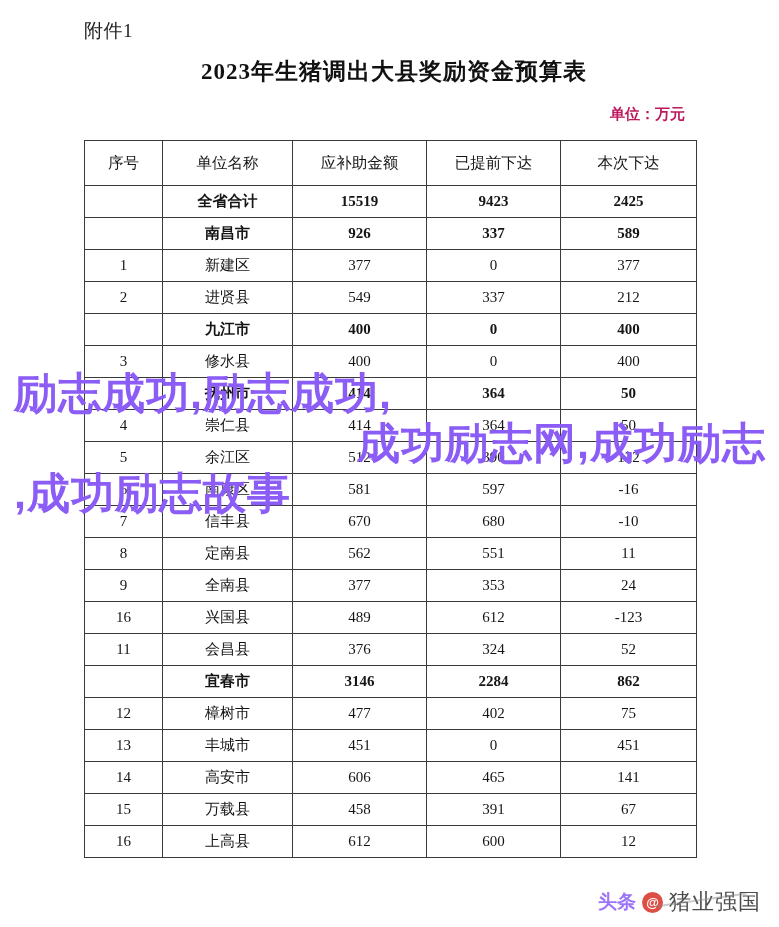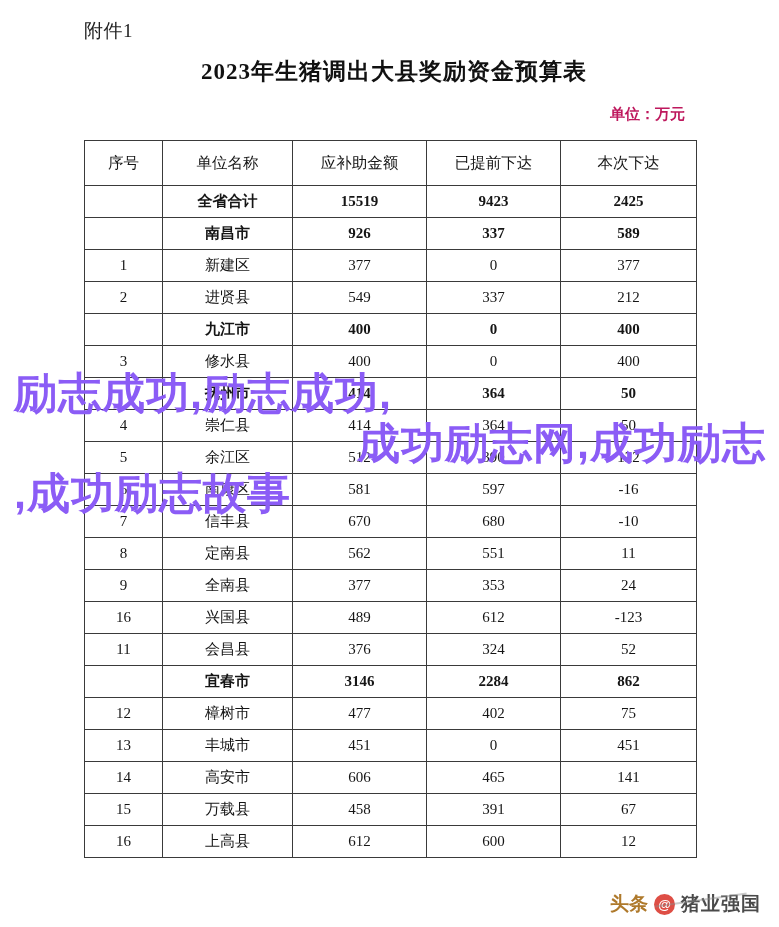--- a/index.html
+++ b/index.html
@@ -102,37 +102,37 @@
     align-items: center;
     gap: 6px;
     font-family: "Liberation Sans", sans-serif;
     font-size: 18px;
     color: #333;
     opacity: 0.85;
   }
   .logo .tt {
     font-weight: bold;
     font-size: 19px;
-    color: #a16207;
+    color: #8b5cf6;
   }
   .logo .badge {
     display: inline-flex;
     align-items: center;
     justify-content: center;
     width: 21px;
     height: 21px;
     border-radius: 50%;
     background: #d93025;
     color: #fff;
     font-size: 13px;
     font-weight: bold;
   }
   .logo .pig {
-    font-weight: bold;
-    font-size: 19px;
+    font-weight: normal;
+    font-size: 22px;
     color: #2b2b2b;
     letter-spacing: 1px;
   }
   .logo .strike {
     position: absolute;
     right: 14px;
     bottom: 16px;
     width: 92px;
     height: 2px;
     background: rgba(120,120,120,0.45);

